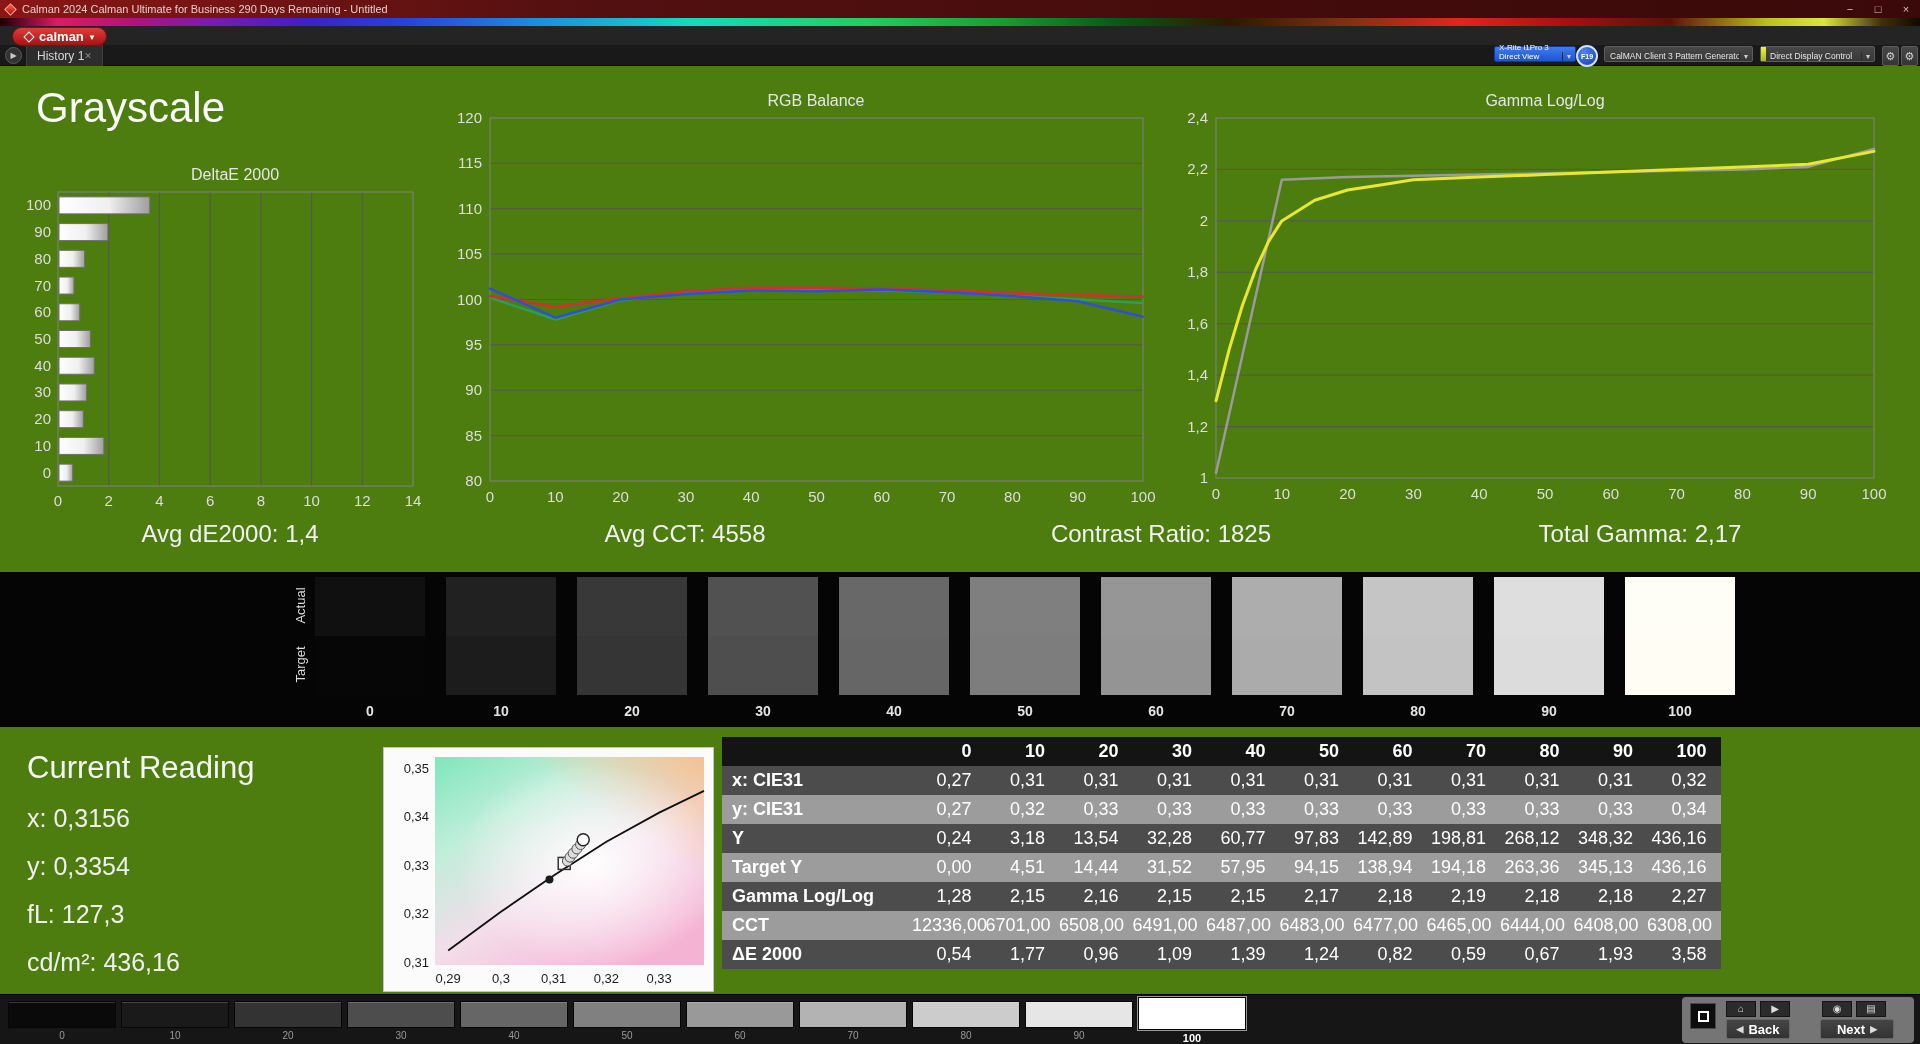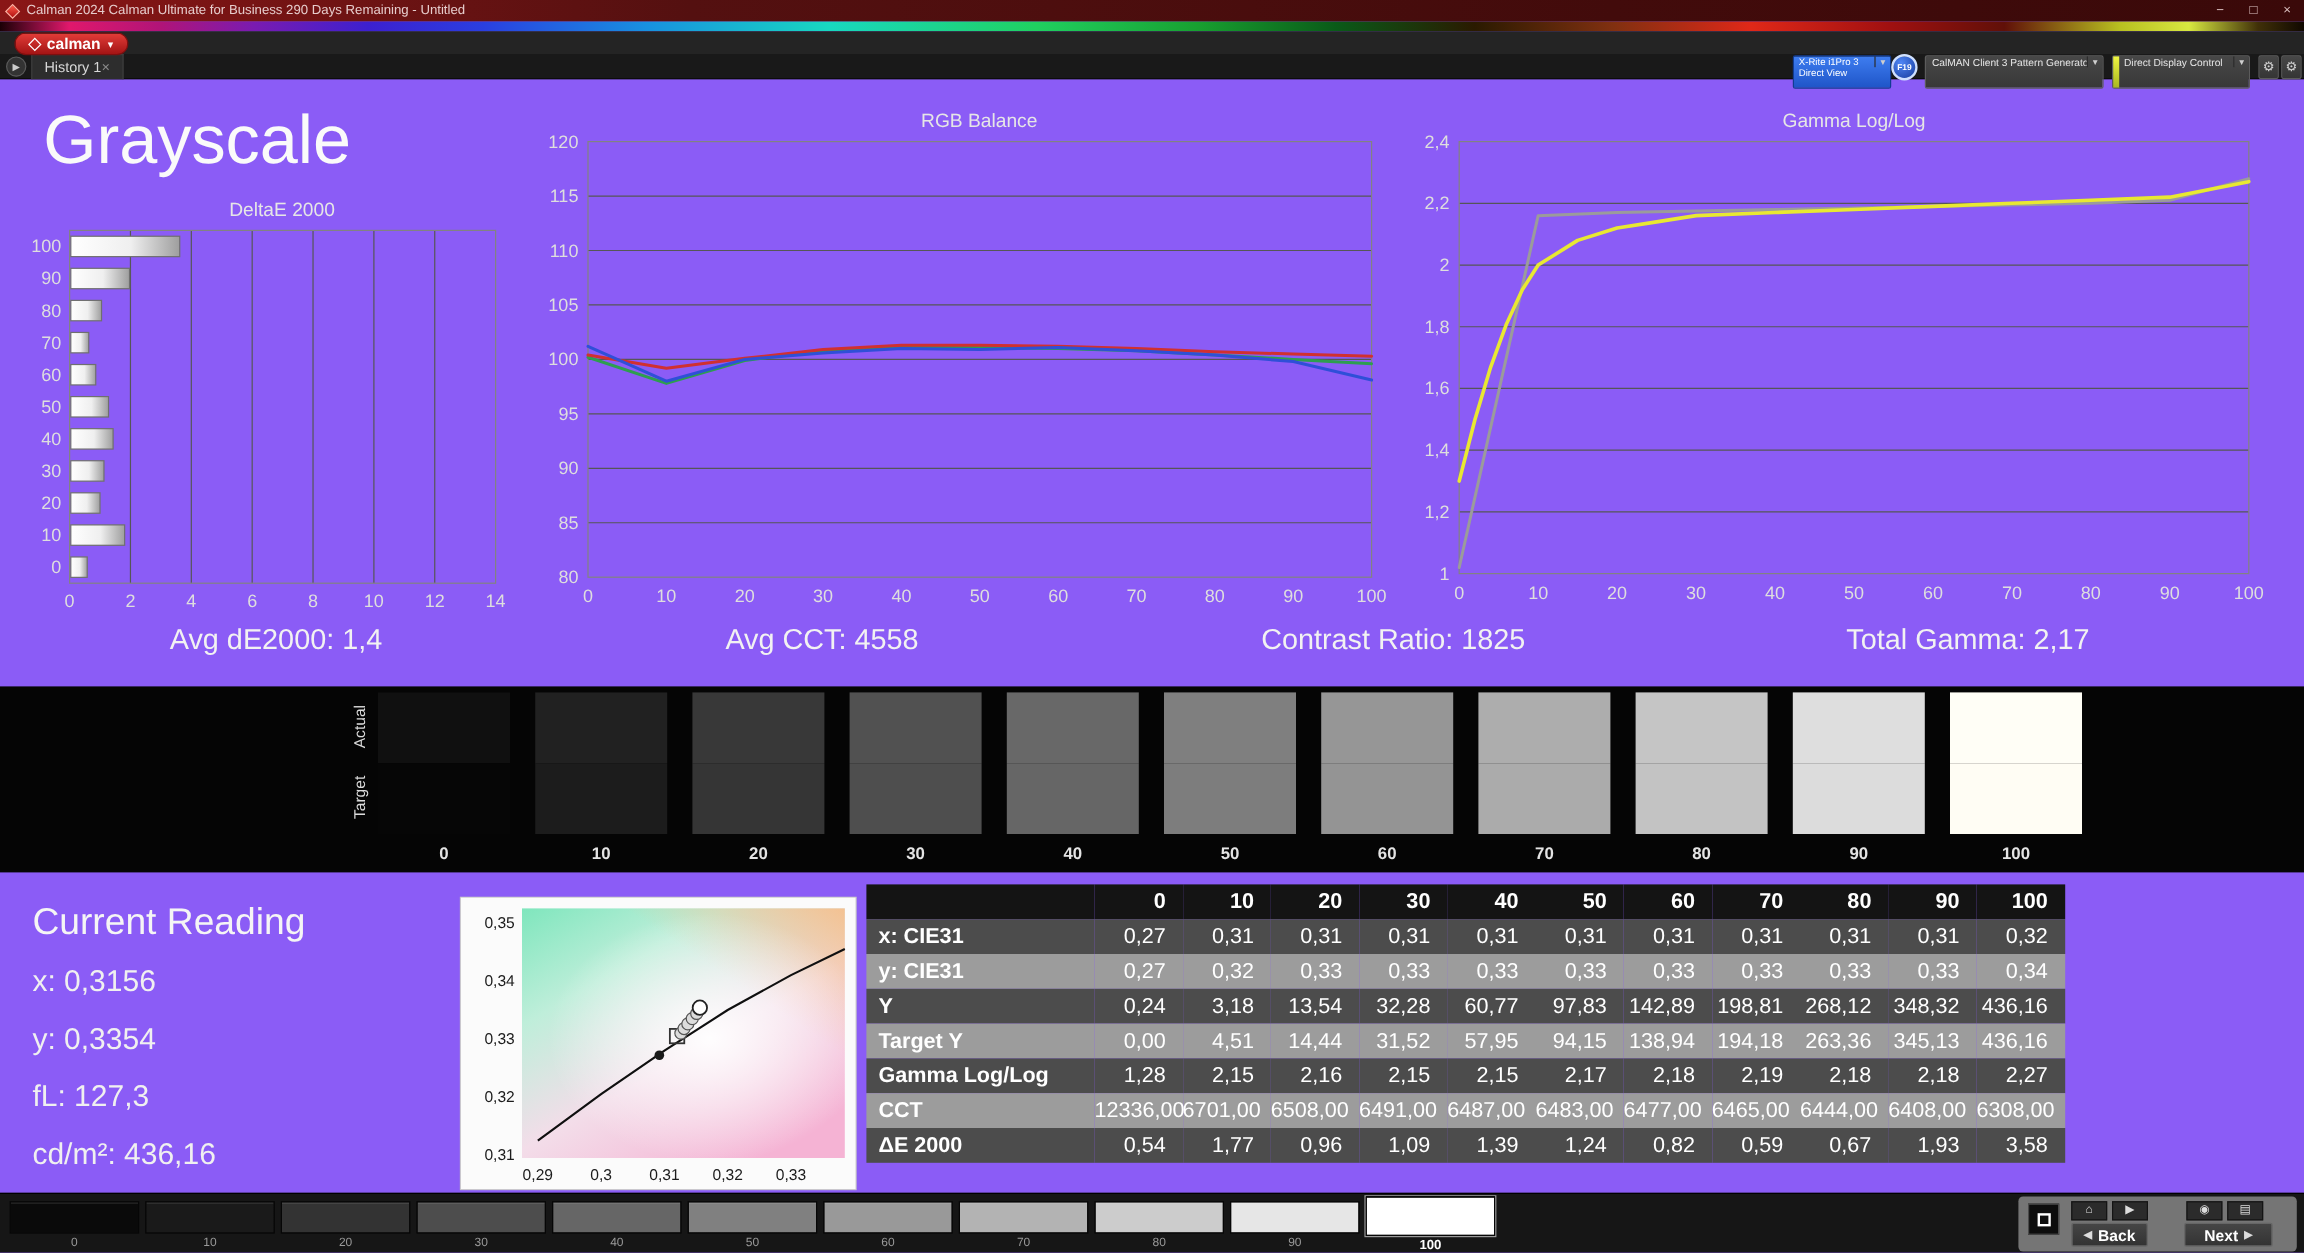--- a/index.html
+++ b/index.html
@@ -1,16 +1,16 @@
 <!DOCTYPE html>
 <html><head>
 <meta charset="utf-8">
 <style>
   html,body{margin:0;padding:0;background:#2d2d2d;}
-  #app{position:relative;width:1920px;height:1044px;background:#8b5cf6;overflow:hidden;
+  #app{position:relative;width:1920px;height:1044px;background:#4d7c0f;overflow:hidden;
        font-family:"Liberation Sans",sans-serif;color:#e8e8e8;}
   #app *{box-sizing:border-box;}
   .abs{position:absolute;}
 
   
   .titlebar{position:absolute;left:0;top:0;width:1920px;height:18px;
     background:linear-gradient(90deg,#8a1616,#541010 30%,#420b0b 70%,#3a0909);
     display:flex;align-items:center;font-size:11px;color:#e6cccc;}
   .titlebar .appicon{width:9px;height:9px;margin:0 7px 0 6px;background:linear-gradient(135deg,#ff5a4a,#b01010);
     transform:rotate(45deg);border:1px solid #ffb0a0;}
@@ -31,38 +31,38 @@
     color:#fff;font-size:13px;font-weight:bold;z-index:5;}
   .logo .mark{width:8px;height:8px;border:1.5px solid #fff;transform:rotate(45deg);}
   .logo .caret{font-size:9px;font-weight:normal;}
   .histbtn{position:absolute;left:5px;top:47px;width:17px;height:17px;border-radius:50%;
     background:#333;border:1px solid #5a5a5a;color:#ccc;font-size:8px;line-height:15px;text-align:center;}
   .tab{position:absolute;left:26px;top:45px;height:21px;padding:0 10px;background:#2d2d2d;
     border:1px solid #3e3e3e;border-bottom:none;display:flex;align-items:center;gap:0;
     font-size:12px;color:#d8d8d8;}
   .tab .tclose{font-size:9px;color:#8a8a8a;}
 
-  .hdrbtn{position:absolute;top:46px;height:28px;background:linear-gradient(#474747,#383838);
-    border:1px solid #5c5c5c;border-radius:2px;display:flex;align-items:flex-start;color:#e6e6e6;font-size:8.5px;}
+  .hdrbtn{position:absolute;top:46px;height:16px;background:linear-gradient(#474747,#383838);
+    border:1px solid #5c5c5c;border-radius:2px;display:flex;align-items:flex-end;color:#e6e6e6;font-size:8.5px;}
   .hdrbtn .caret{margin-left:auto;padding:0 4px;border-left:1px solid #2c2c2c;font-size:8px;color:#cfcfcf;}
   .meterbtn{left:1494px;width:82px;background:linear-gradient(#3e7df0,#1f55c8);border-color:#123c92;color:#fff;}
   .meterbtn .two{display:flex;flex-direction:column;line-height:9px;padding-left:4px;font-size:8px;}
   .badge{position:absolute;left:1576px;top:45px;width:22px;height:22px;border-radius:50%;
     background:radial-gradient(circle at 35% 30%,#4f86f5,#173c9e);border:2px solid #cfe0ff;
     color:#fff;font-size:7px;display:flex;align-items:center;justify-content:center;font-weight:bold;}
   .pgbtn{left:1604px;width:149px;}
   .pgbtn .lbl{padding-left:5px;white-space:nowrap;overflow:hidden;}
   .dcbtn{left:1760px;width:115px;}
   .dcbtn .ybar{width:5px;height:100%;background:linear-gradient(#eef542,#aab820);}
   .dcbtn .lbl{padding-left:4px;white-space:nowrap;overflow:hidden;}
   .gearbtn{position:absolute;top:46px;width:17px;height:20px;background:linear-gradient(#474747,#353535);
     border:1px solid #5c5c5c;border-radius:2px;color:#cfcfcf;font-size:11px;text-align:center;line-height:18px;}
 
   
-  .pagetitle{position:absolute;left:36px;top:84px;font-size:57px;color:#fafafa;}
+  .pagetitle{position:absolute;left:36px;top:84px;font-size:42px;color:#fafafa;}
 
   
   svg text{font-family:"Liberation Sans",sans-serif;}
   .tick{font-size:15px;fill:#dedede;}
   .ctitle{font-size:16px;fill:#e6e6e6;}
   .grid{stroke:#565656;stroke-width:1;}
   .frame{stroke:#828282;stroke-width:1;fill:none;}
   .cietick{font-size:13px;fill:#1c1c1c;}
 
   

